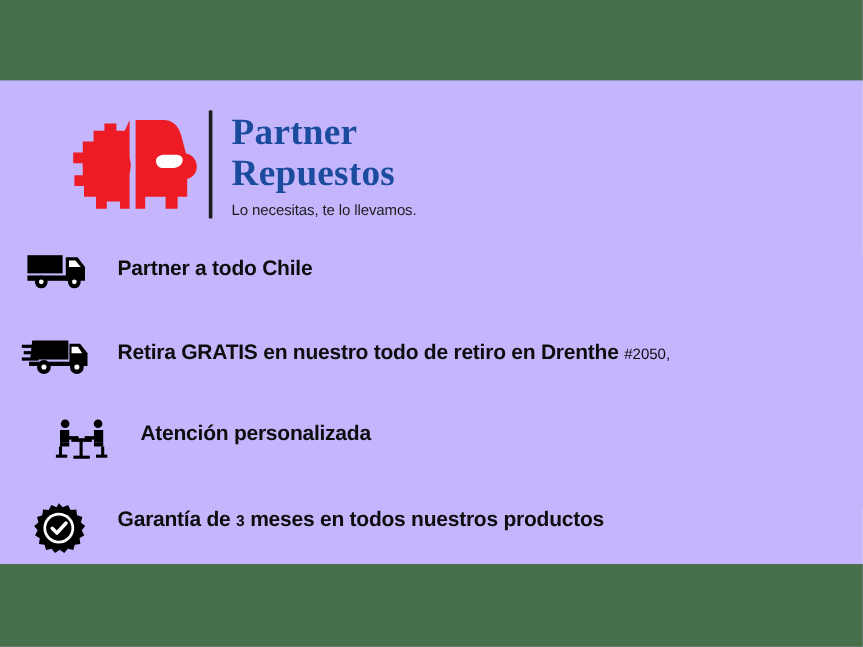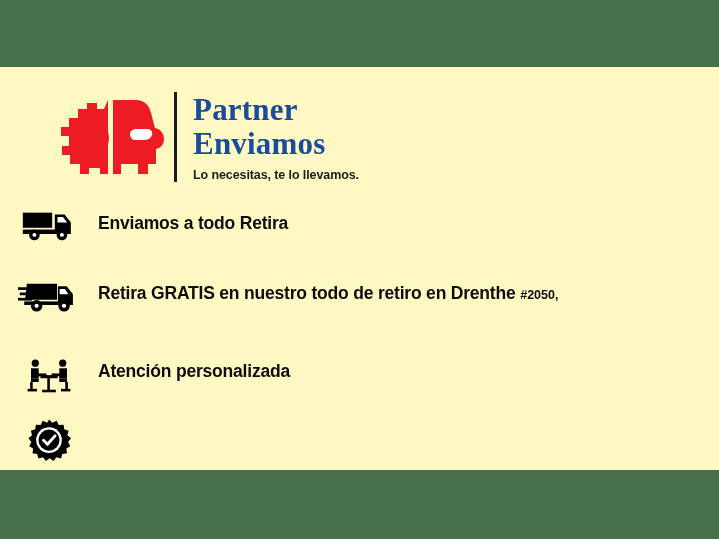--- a/index.html
+++ b/index.html
@@ -10,21 +10,21 @@
     width: 719px;
     height: 539px;
     background: #ffffff;
     font-family: "Liberation Sans", sans-serif;
     overflow: hidden;
     position: relative;
   }
   .page {
     position: absolute;
     inset: 0;
-    background: #fef9c3;
+    background: #c4b5fd;
   }
   .band {
     position: absolute;
     left: 0;
     width: 719px;
     background: #476f49;
   }
   .band-top { top: 0; height: 67px; }
   .band-bottom { top: 470px; height: 69px; }
 
@@ -58,21 +58,21 @@
     font-family: "Liberation Serif", serif;
     font-weight: bold;
     font-size: 31px;
     line-height: 34px;
     color: #1a4b9c;
     letter-spacing: 0.2px;
   }
   .brand-tagline {
     margin-top: 7px;
     font-family: "Liberation Sans", sans-serif;
-    font-weight: 700;
+    font-weight: 400;
     font-size: 12.5px;
     line-height: 14px;
     color: #1c1c1c;
     letter-spacing: -0.1px;
   }
 
   
   .features {
     position: absolute;
     left: 0;
@@ -102,30 +102,30 @@
     font-weight: bold;
     font-size: 17.5px;
     line-height: 23px;
     color: #0d0d0d;
     letter-spacing: -0.2px;
     padding-top: 2px;
     max-width: 560px;
   }
   .feature-text .small {
     font-size: 12.5px;
-    font-weight: bold;
+    font-weight: normal;
     letter-spacing: 0;
   }
   .feature-text .num-small {
     font-size: 13px;
     font-weight: bold;
   }
   .row-ship    { top: 2px; }
   .row-pickup  { top: 10px; }
-  .row-attend  { top: 26px; }
+  .row-attend  { top: 16px; margin-left: 19px; }
   .row-warranty{ top: 25px; }
 </style>
 </head>
 <body>
 
 <div class="page">
 
   <div class="band band-top"></div>
   <div class="band band-bottom"></div>
 
@@ -149,21 +149,21 @@
 
         <path d="M74 40 C74 37 77 35 81 35 L91 35 C95 35 97 38 96 41
                  C95 44 92 46 88 46 L79 46 C76 46 74 43 74 40 Z" fill="#ffffff"></path>
       </svg>
     </div>
 
     <div class="logo-divider"></div>
 
     <div class="logo-text">
       <div class="brand-line">Partner</div>
-      <div class="brand-line">Enviamos</div>
+      <div class="brand-line">Repuestos</div>
       <div class="brand-tagline">Lo necesitas, te lo llevamos.</div>
     </div>
   </div>
 
   <div class="features">
 
     <div class="feature row-ship">
       <div class="feature-icon">
         <svg viewBox="0 0 64 36" width="57" height="32" aria-hidden="true">
           <g fill="#000000">
@@ -171,21 +171,21 @@
             <rect x="2" y="22" width="40" height="5"></rect>
             <path d="M38 5 L49 5 L56 14 L56 27 L38 27 Z"></path>
             <path d="M41 8 L47 8 L52 14 L41 14 Z" fill="#ffffff"></path>
             <circle cx="15" cy="28" r="6"></circle>
             <circle cx="46" cy="28" r="6"></circle>
           </g>
           <circle cx="15" cy="28" r="2.2" fill="#ffffff"></circle>
           <circle cx="46" cy="28" r="2.2" fill="#ffffff"></circle>
         </svg>
       </div>
-      <div class="feature-text">Enviamos a todo Retira</div>
+      <div class="feature-text">Partner a todo Chile</div>
     </div>
 
     <div class="feature row-pickup">
       <div class="feature-icon">
         <svg viewBox="0 0 70 38" width="62" height="34" aria-hidden="true">
           <g fill="#000000">
 
             <rect x="0" y="8" width="13" height="3"></rect>
             <rect x="2" y="14" width="12" height="3"></rect>
             <rect x="0" y="20" width="16" height="3"></rect>
@@ -246,16 +246,21 @@
                      L29.0 45.7 L24.8 42.7 L20.6 45.7 L17.4 41.8 L12.4 43.0
                      L11.1 38.1 L6.0 37.4 L6.7 32.3 L2.4 29.6 L4.8 25.0
                      L1.6 21.0 L5.5 17.8 L4.2 12.8 L9.0 11.3 L9.7 6.2
                      L14.9 6.5 L17.2 2.0 L22.0 4.0 Z"></path>
           </g>
           <circle cx="24" cy="23" r="14" fill="#ffffff"></circle>
           <circle cx="24" cy="23" r="11.5" fill="#000000"></circle>
           <path d="M18 23.2 L22.3 27.5 L30.6 18.4" stroke="#ffffff" stroke-width="3.2" fill="none" stroke-linecap="round" stroke-linejoin="round"></path>
         </svg>
       </div>
+      <div class="feature-text">
+        <span>Garantía de</span>
+        <span class="num-small">3</span>
+        <span>meses en todos nuestros productos</span>
+      </div>
     </div>
 
   </div>
 </div>
 
 </body></html>

